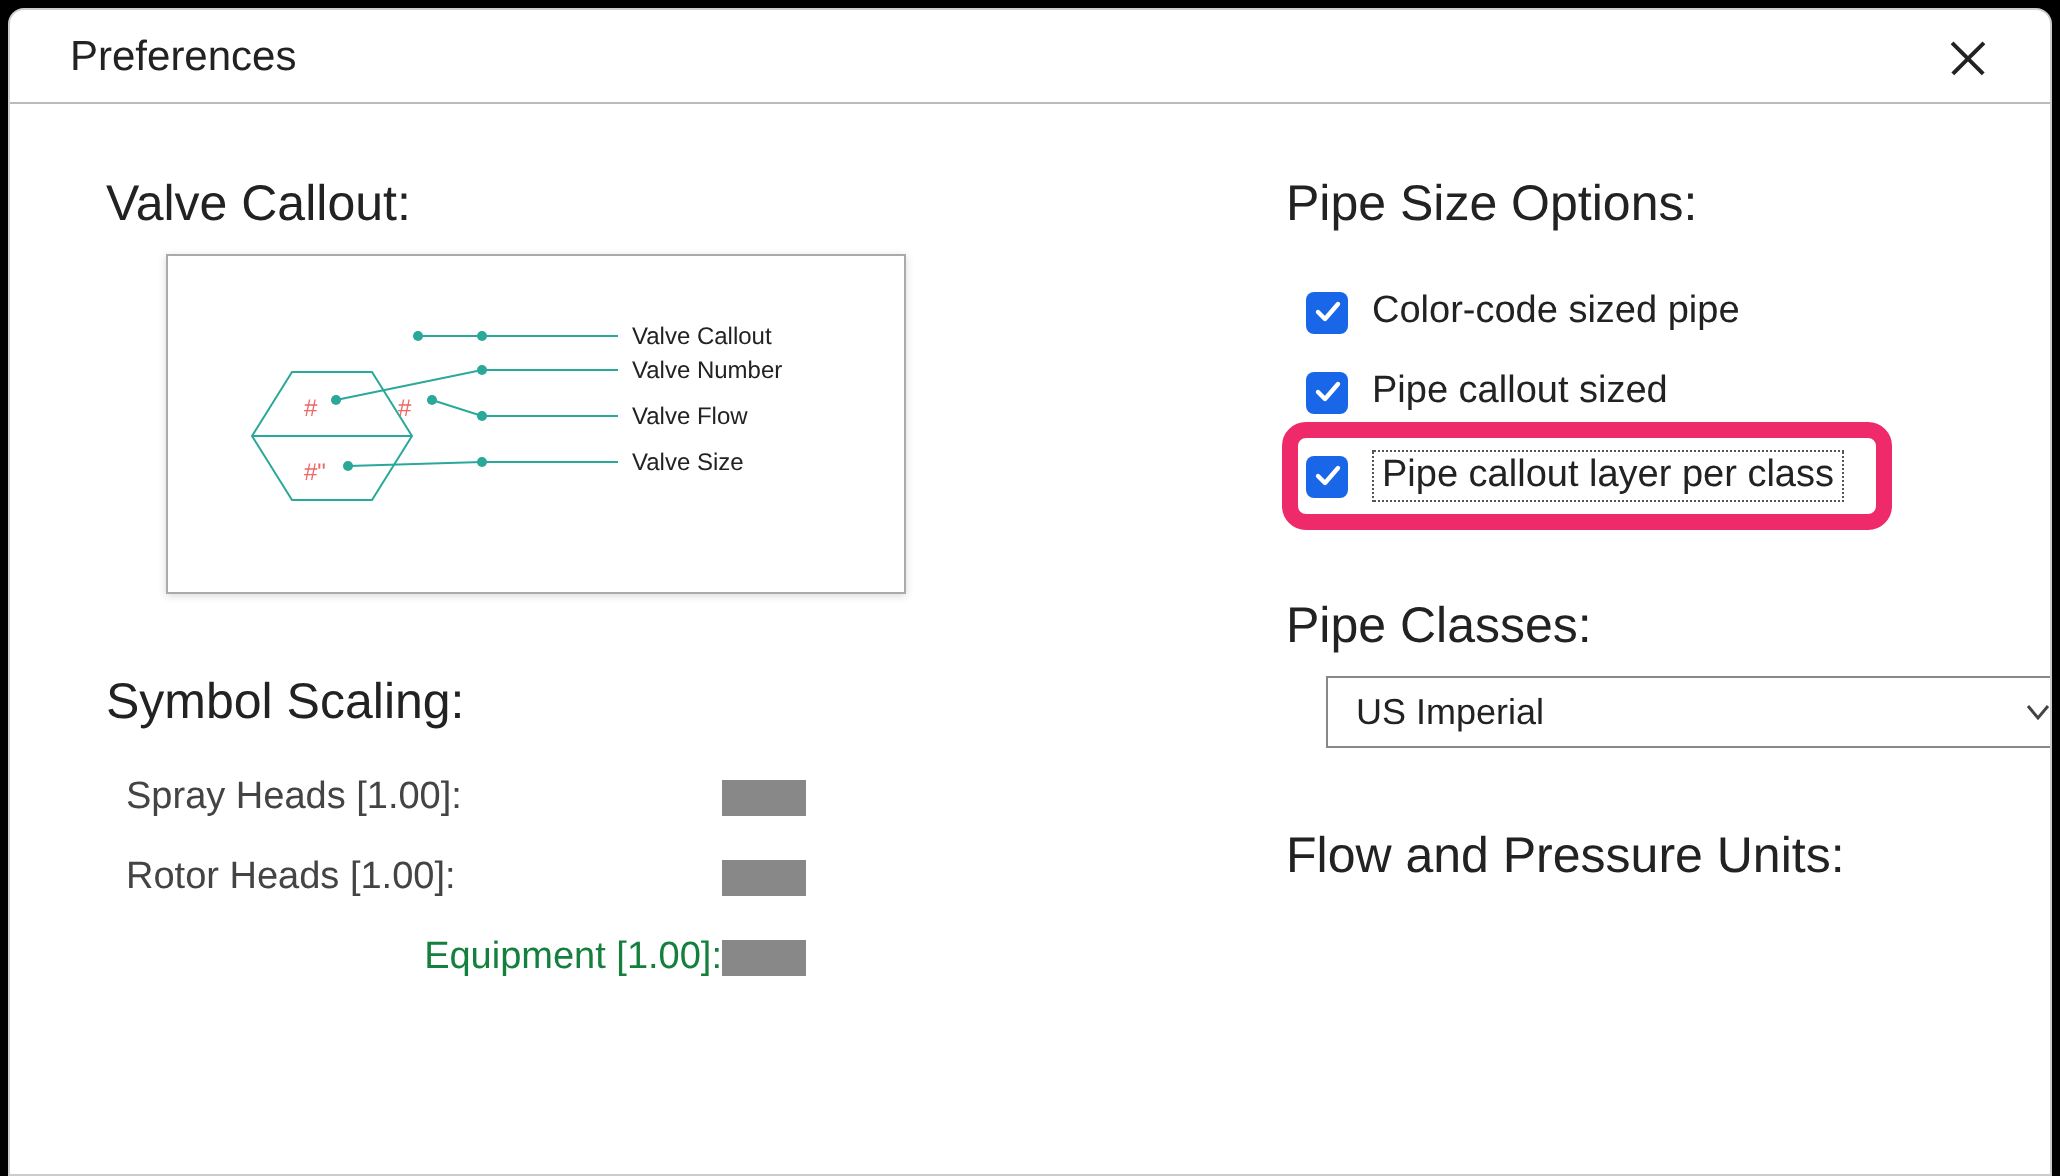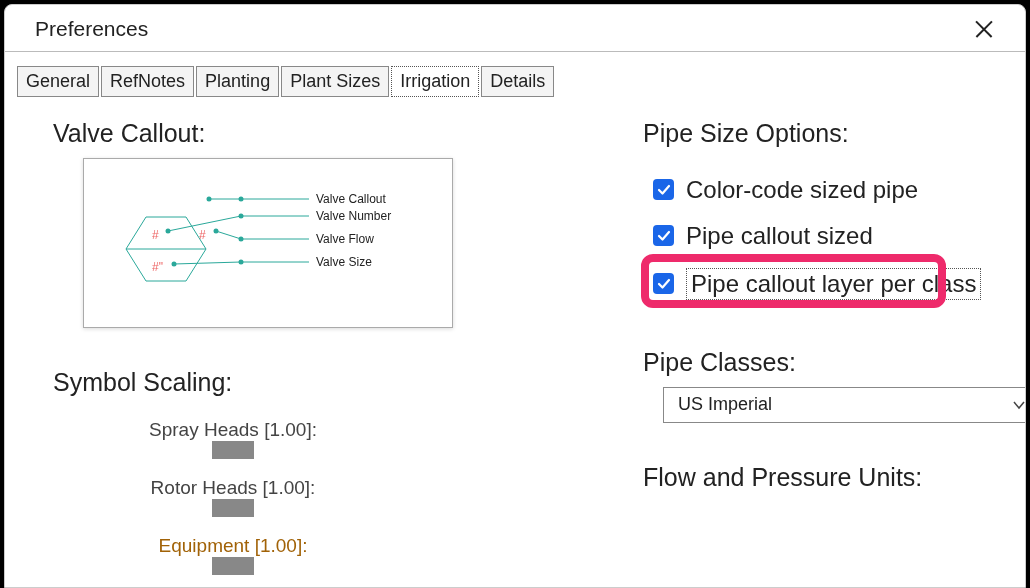--- a/index.html
+++ b/index.html
@@ -124,21 +124,21 @@
     width: 21px; height: 21px;
     border-radius: 4px;
     background: #1a66e8;
     display: flex;
     align-items: center;
     justify-content: center;
     cursor: pointer;
     flex-shrink: 0;
   }
   .chk svg { width: 14px; height: 14px; }
-  .chk-label { font-size: 24px; color: #222; }
+  .chk-label { font-size: 19px; color: #222; }
   .highlight-box {
     position: absolute;
     left: -12px;
     top: -14px;
     width: 305px;
     height: 54px;
     border: 8px solid #ee2a6b;
     border-radius: 12px;
     pointer-events: none;
   }
@@ -147,24 +147,23 @@
     padding: 1px 4px;
   }
 
   
   .scale-rows { padding: 12px 0 0 10px; }
   .scale-row {
     display: flex;
     align-items: center;
     margin-bottom: 18px;
     width: 340px;
-    flex-direction: column;
   }
   .scale-label { flex: 1; font-size: 19px; color: #444; }
-  .scale-label.dim { color: #a16207; }
+  .scale-label.dim { color: #15803d; text-align: right; }
   .scale-bar {
     width: 42px; height: 18px; background: #888;
   }
 
   
   .select {
     width: 376px;
     height: 36px;
     border: 1px solid #888;
     background: #fff;
@@ -187,28 +186,20 @@
 <body>
 
 <div class="window">
   <div class="titlebar">
     <div class="title">Preferences</div>
     <div class="close"></div>
   </div>
 
   <div class="content-area">
 
-    <div class="tabs" id="tabs">
-        <div class="tab">General</div>
-        <div class="tab">RefNotes</div>
-        <div class="tab">Planting</div>
-        <div class="tab">Plant Sizes</div>
-        <div class="tab active">Irrigation</div>
-        <div class="tab">Details</div>
-      </div>
 
     <div class="columns">
 
       <div class="col-left">
 
         <div class="section-label">Valve Callout:</div>
 
         <div class="preview">
           <svg width="370" height="170" style="position:absolute;left:0;top:0">
 

